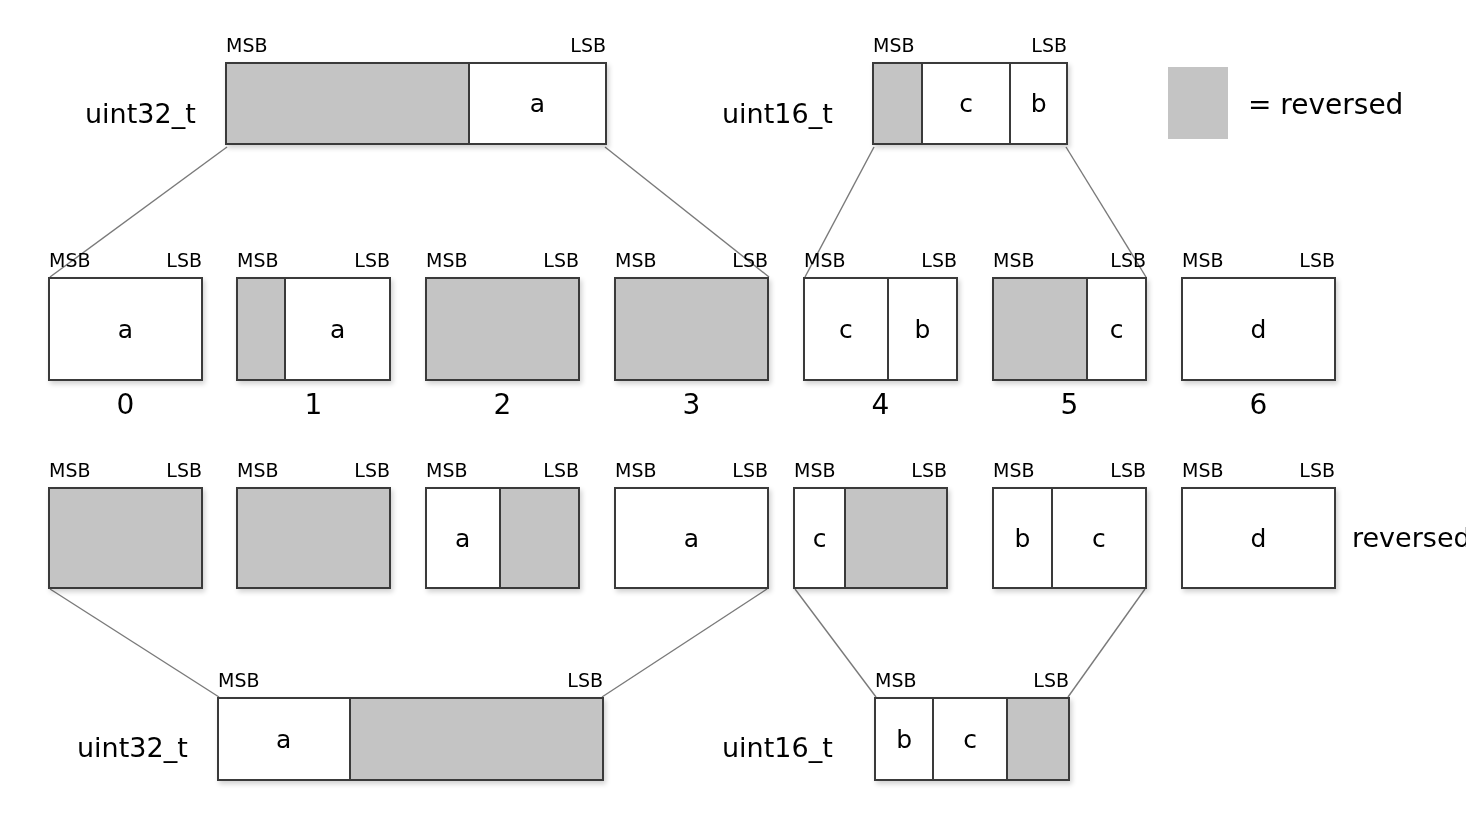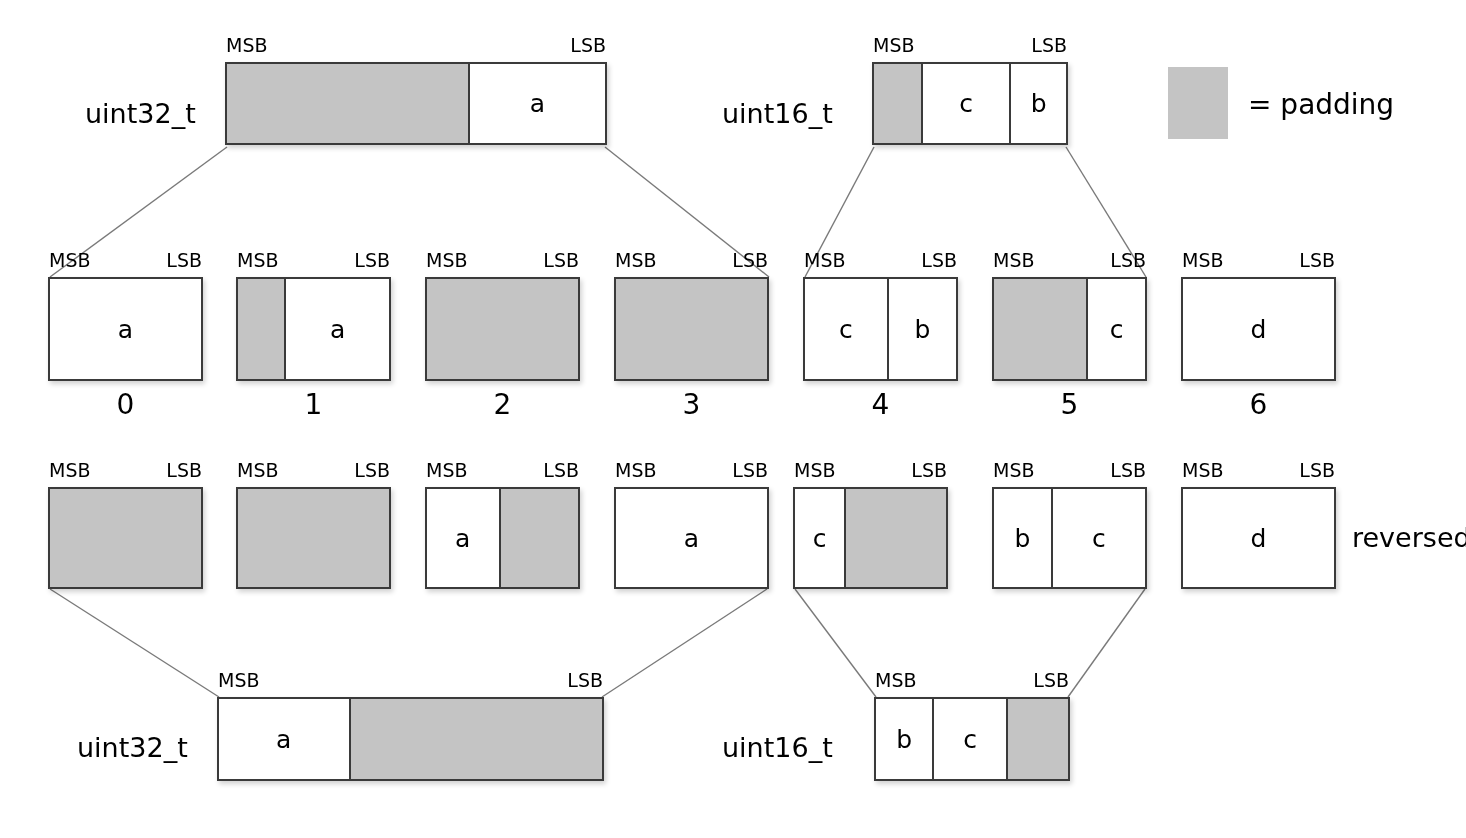--- a/index.html
+++ b/index.html
@@ -132,21 +132,21 @@
       <div class="endcap msb">MSB</div>
       <div class="endcap lsb">LSB</div>
       <div class="box" style="top: 26px; width: 196px; height: 83px;">
         <div class="cell pad" style="flex: 25 0 0px;"></div>
         <div class="cell" style="flex: 46 0 0px;">c</div>
         <div class="cell" style="flex: 29 0 0px;">b</div>
       </div>
     </div>
 
   <div class="legend-swatch" style="left:1168px; top:67px; width:60px; height:72px;"></div>
-  <div class="legend-text" style="left:1248px; top:88px;">= padding</div>
+  <div class="legend-text" style="left:1248px; top:88px;">= reversed</div>
 
   <div id="byte-row">
       <div class="boxwrap" style="left: 48px; top: 251px; width: 155px; height: 130px;">
         <div class="endcap msb">MSB</div>
         <div class="endcap lsb">LSB</div>
         <div class="box" style="top: 26px; width: 155px; height: 104px;">
           <div class="cell" style="flex: 100 0 0px;">a</div>
         </div>
       </div>
       <div class="index-label" style="left: 48px; width: 155px; top: 388px;">0</div>

